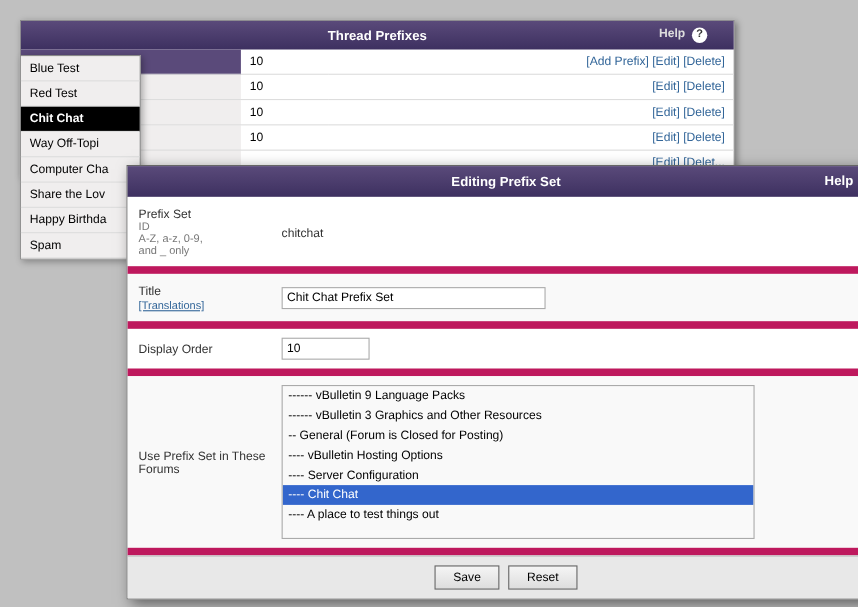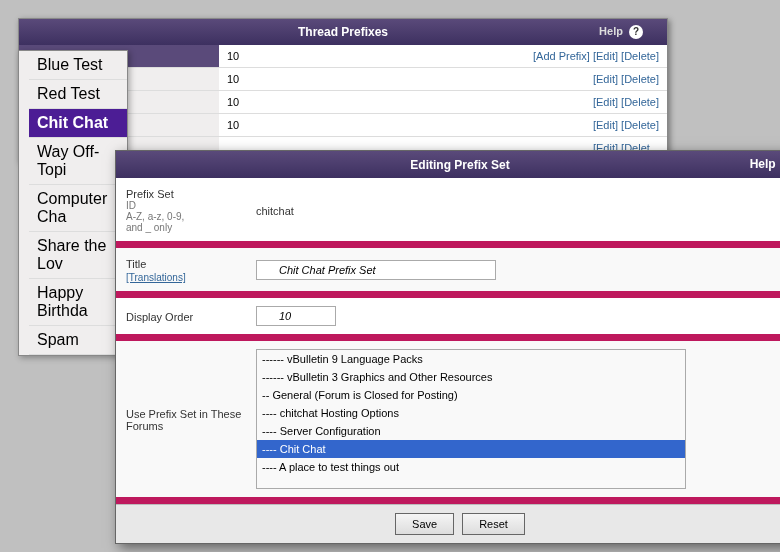--- a/index.html
+++ b/index.html
@@ -87,26 +87,25 @@
       top: 50px;
       left: 18px;
       width: 110px;
       background: #f0eeee;
       border: 1px solid #888;
       box-shadow: 2px 2px 6px rgba(0,0,0,0.3);
     }
     .sidebar-list .s-item {
       padding: 5px 8px;
       border-bottom: 1px solid #ddd;
-      font-size: 16px;
+      font-size: 11px;
       cursor: pointer;
-      margin-left: 10px;
     }
     .sidebar-list .s-item.active {
-      background: #4c1d95;
+      background: #000000;
       color: #fff;
       font-weight: bold;
     }
 
     
     .fg-window {
       position: absolute;
       top: 150px;
       left: 115px;
       width: 690px;
@@ -156,25 +155,24 @@
       color: #777;
       font-size: 10px;
     }
     .form-field {
       flex: 1;
       display: flex;
       align-items: flex-start;
     }
     .form-field input[type="text"] {
       width: 240px;
-      padding: 3px 22px;
+      padding: 3px 4px;
       border: 1px solid #aaa;
       font-size: 11px;
       font-family: Verdana, Arial, sans-serif;
-      font-style: italic;
     }
     .form-help {
       width: 24px;
       text-align: right;
       padding-top: 2px;
     }
     .form-value {
       font-size: 11px;
       color: #333;
       padding-top: 2px;
@@ -346,21 +344,21 @@
       </div>
     </div>
 
     <div class="form-row">
       <div class="form-label">Use Prefix Set in These Forums</div>
       <div class="form-field">
         <div class="forum-list-container">
           <div class="forum-list-item">------ vBulletin 9 Language Packs</div>
           <div class="forum-list-item">------ vBulletin 3 Graphics and Other Resources</div>
           <div class="forum-list-item">-- General (Forum is Closed for Posting)</div>
-          <div class="forum-list-item">---- chitchat Hosting Options</div>
+          <div class="forum-list-item">---- vBulletin Hosting Options</div>
           <div class="forum-list-item">---- Server Configuration</div>
           <div class="forum-list-item selected">---- Chit Chat</div>
           <div class="forum-list-item">---- A place to test things out</div>
 
         </div>
       </div>
       <div class="form-help">
         <span class="help-icon" style="background:#ccc;">?</span>
       </div>
     </div>

